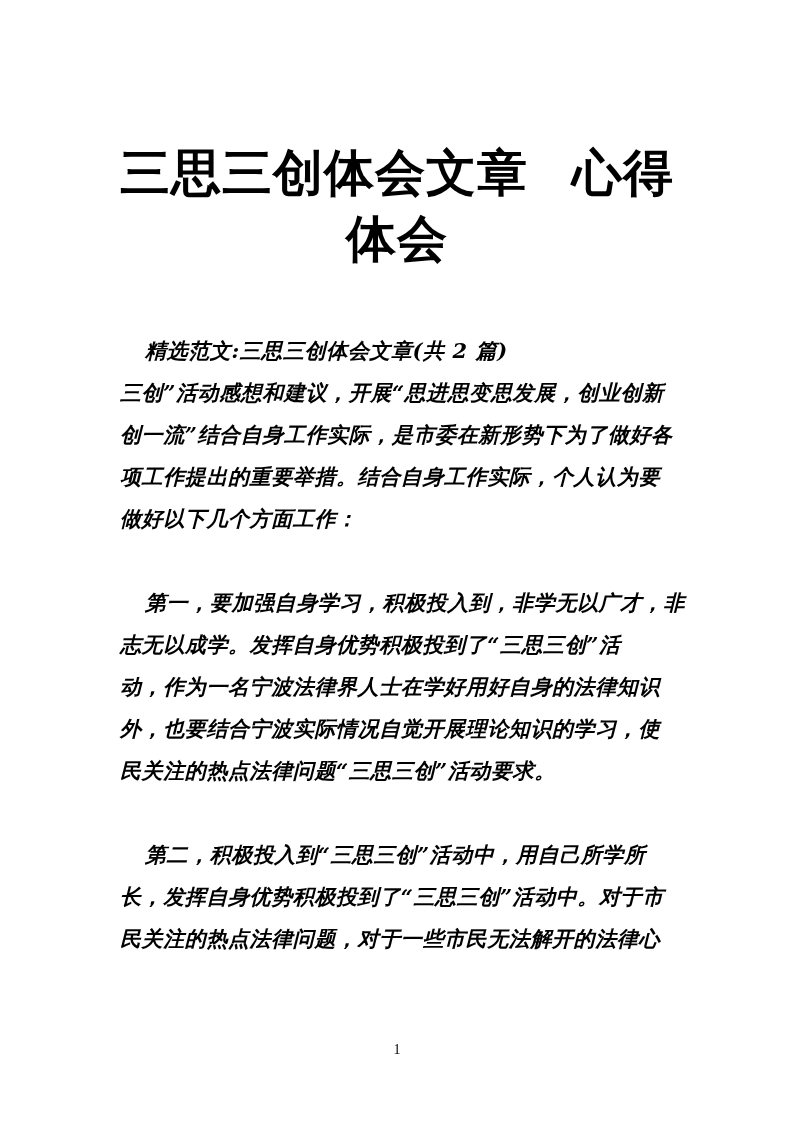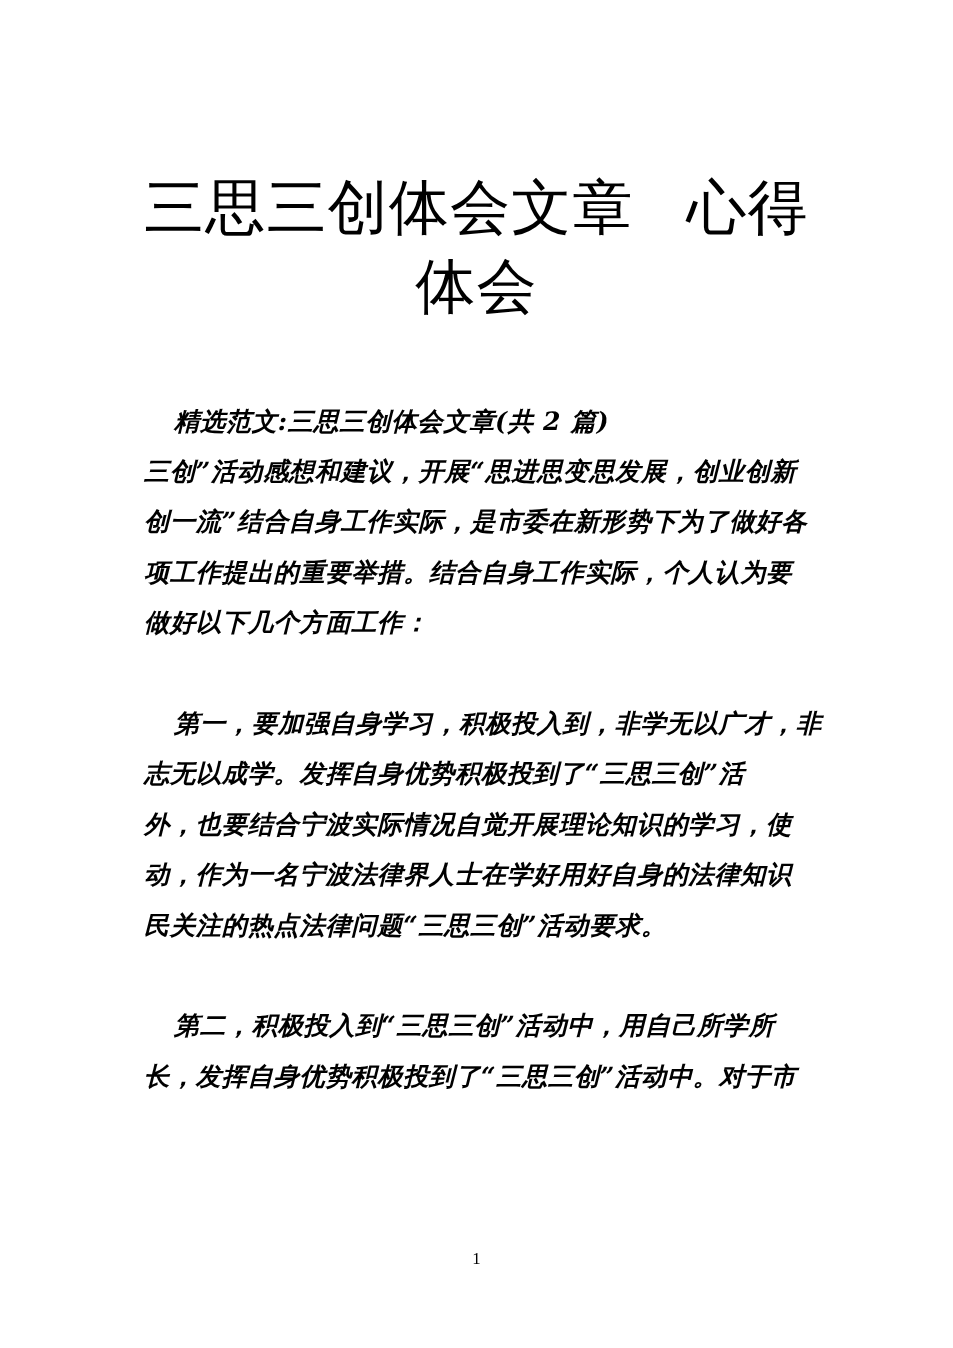--- a/index.html
+++ b/index.html
@@ -1,20 +1,20 @@
 <!DOCTYPE html>
 <html><head>
   <meta charset="utf-8">
   <style>
     html, body { margin: 0; padding: 0; background: #ffffff; }
     body { width: 794px; height: 1123px; position: relative; overflow: hidden;
       font-family: "DejaVu Serif", "Liberation Serif", serif; color: #000; }
     .page { position: absolute; left: 0; top: 0; width: 794px; height: 1123px; background: #fff; }
     .title { position: absolute; left: 100px; width: 594px; top: 140px; text-align: center;
-      font-size: 50px; line-height: 66px; font-weight: normal; letter-spacing: 1px; margin: 0; }
+      font-size: 50px; line-height: 66px; font-weight: bold; letter-spacing: 1px; margin: 0; }
     .title .gap { display: inline-block; width: 44px; }
     .body { position: absolute; left: 120px; width: 546px; top: 330px; }
     .line { font-size: 21px; line-height: 42px; height: 42px; white-space: nowrap; font-weight: bold;
       letter-spacing: 0.6px; font-style: italic; }
     .line.indent { padding-left: 25px; }
     .blank { height: 42px; }
     .pagenum { position: absolute; top: 1042px; left: 0; width: 794px; text-align: center;
       font-size: 14px; font-family: "Liberation Serif", serif; }
   </style>
 </head>
@@ -34,27 +34,28 @@
       <div class="line">创一流”结合自身工作实际，是市委在新形势下为了做好各</div>
       <div class="line">项工作提出的重要举措。结合自身工作实际，个人认为要</div>
       <div class="line">做好以下几个方面工作：</div>
     </div>
 
     <div class="blank"></div>
 
     <div>
       <div class="line indent">第一，要加强自身学习，积极投入到，非学无以广才，非</div>
       <div class="line">志无以成学。发挥自身优势积极投到了“三思三创”活</div>
+      <div class="line">动，作为一名宁波法律界人士在学好用好自身的法律知识</div>
       <div class="line">外，也要结合宁波实际情况自觉开展理论知识的学习，使</div>
-      <div class="line">动，作为一名宁波法律界人士在学好用好自身的法律知识</div>
       <div class="line">民关注的热点法律问题“三思三创”活动要求。</div>
     </div>
 
     <div class="blank"></div>
 
     <div>
       <div class="line indent">第二，积极投入到“三思三创”活动中，用自己所学所</div>
       <div class="line">长，发挥自身优势积极投到了“三思三创”活动中。对于市</div>
+      <div class="line">民关注的热点法律问题，对于一些市民无法解开的法律心</div>
     </div>
   </div>
 
   <div class="pagenum">1</div>
 </div>
 
 </body></html>

